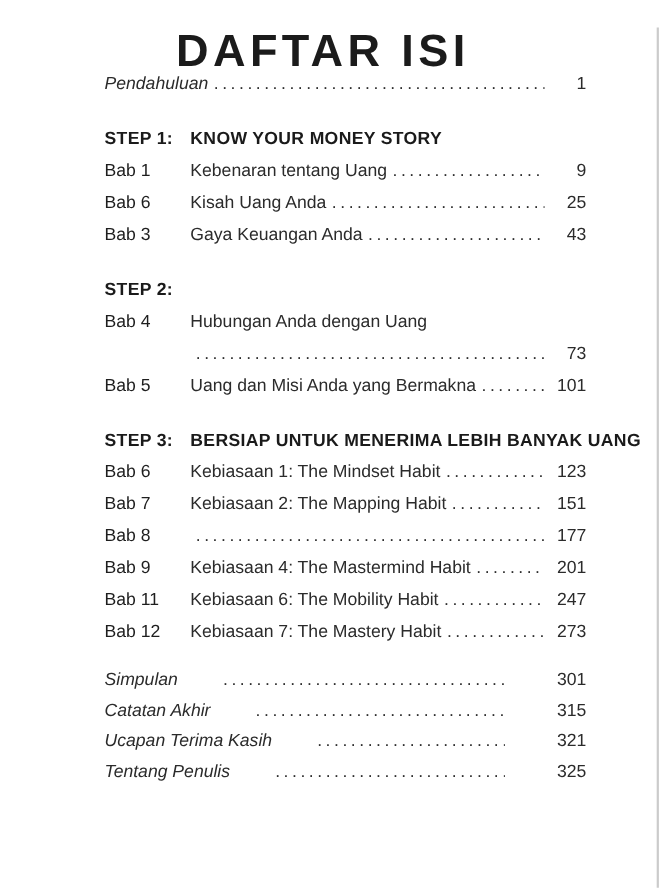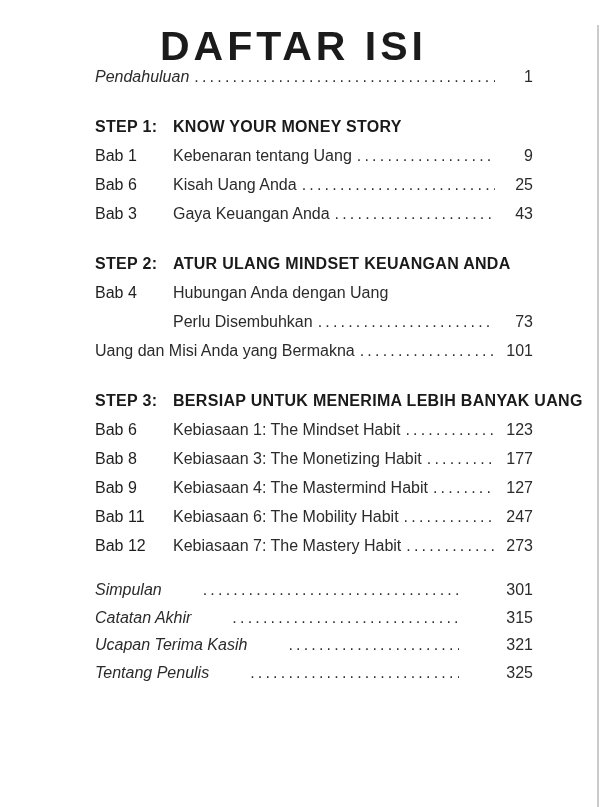--- a/index.html
+++ b/index.html
@@ -108,61 +108,65 @@
         <span class="label">Bab 3</span>
         <span class="title">Gaya Keuangan Anda</span>
         <span class="leader"></span>
         <span class="pagenum">43</span>
       </div>
     </div>
 
     <div class="section">
       <div class="row step">
         <span class="label">STEP 2:</span>
-        <span class="title">ATUR ULANG MINDSET KEUANGAN ANDA</span>
       </div>
       <div class="row">
         <span class="label">Bab 4</span>
         <span class="title">Hubungan Anda dengan Uang</span>
       </div>
       <div class="row">
         <span class="label"></span>
-        <span class="title">Perlu Disembuhkan</span>
         <span class="leader"></span>
         <span class="pagenum">73</span>
       </div>
       <div class="row">
+        <span class="label">Bab 5</span>
         <span class="title">Uang dan Misi Anda yang Bermakna</span>
         <span class="leader"></span>
         <span class="pagenum">101</span>
       </div>
     </div>
 
     <div class="section">
       <div class="row step">
         <span class="label">STEP 3:</span>
         <span class="title">BERSIAP UNTUK MENERIMA LEBIH BANYAK UANG</span>
       </div>
       <div class="row">
         <span class="label">Bab 6</span>
         <span class="title">Kebiasaan 1: The Mindset Habit</span>
         <span class="leader"></span>
         <span class="pagenum">123</span>
       </div>
       <div class="row">
+        <span class="label">Bab 7</span>
+        <span class="title">Kebiasaan 2: The Mapping Habit</span>
+        <span class="leader"></span>
+        <span class="pagenum">151</span>
+      </div>
+      <div class="row">
         <span class="label">Bab 8</span>
-        <span class="title">Kebiasaan 3: The Monetizing Habit</span>
         <span class="leader"></span>
         <span class="pagenum">177</span>
       </div>
       <div class="row">
         <span class="label">Bab 9</span>
         <span class="title">Kebiasaan 4: The Mastermind Habit</span>
         <span class="leader"></span>
-        <span class="pagenum">127</span>
+        <span class="pagenum">201</span>
       </div>
       <div class="row">
         <span class="label">Bab 11</span>
         <span class="title">Kebiasaan 6: The Mobility Habit</span>
         <span class="leader"></span>
         <span class="pagenum">247</span>
       </div>
       <div class="row">
         <span class="label">Bab 12</span>
         <span class="title">Kebiasaan 7: The Mastery Habit</span>

